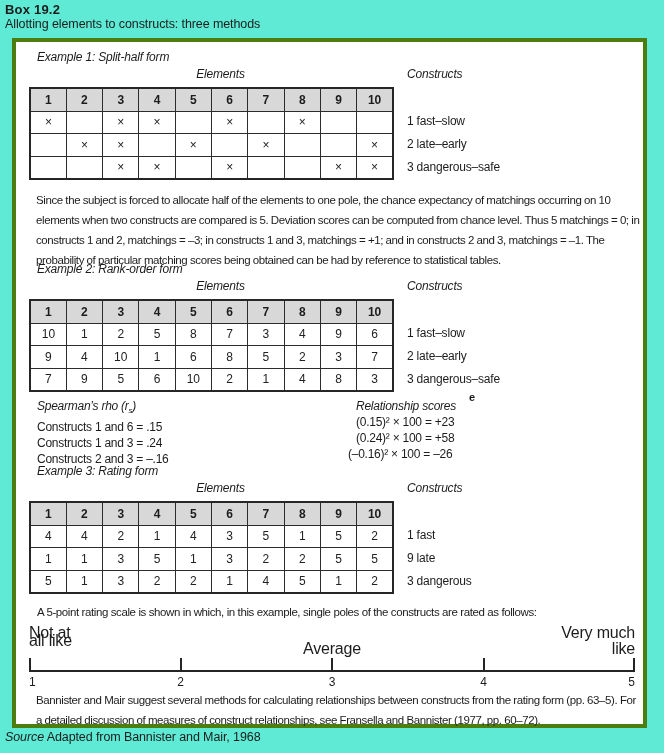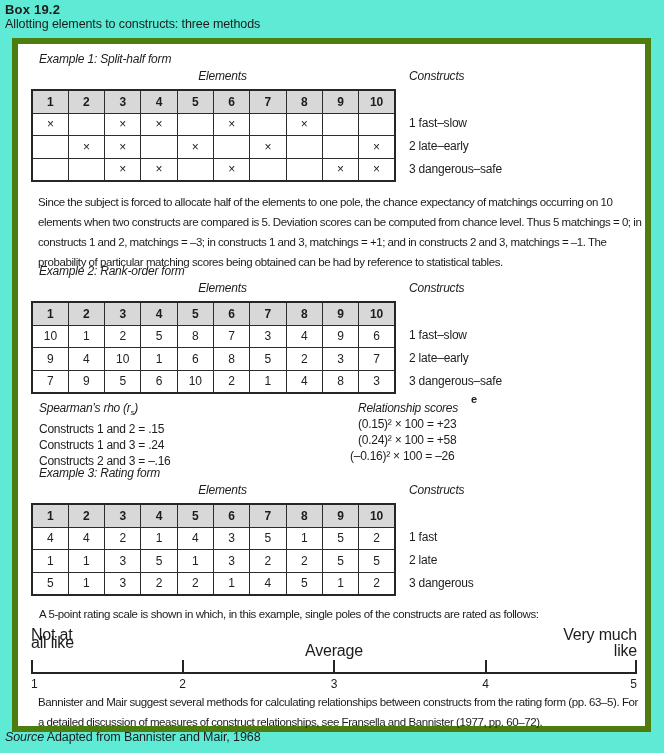--- a/index.html
+++ b/index.html
@@ -10,21 +10,21 @@
   }
   .page{position:absolute;inset:0;background:#5eead4;}
 
   
   .hdr-label{position:absolute;left:5px;top:2px;font-size:13px;font-weight:700;letter-spacing:.2px;}
   .hdr-title{position:absolute;left:5px;top:17px;font-size:12.5px;letter-spacing:-.1px;}
 
   
   .box{
     position:absolute;left:12px;top:38px;width:627px;height:682px;
-    border:6px solid #4d7c0f;background:#fff;
+    border:4px solid #4d7c0f;background:#fff;
   }
 
   
   .section{position:absolute;left:0;top:0;width:100%;}
   .sec-1{top:8px;}   .sec-2{top:220px;}   .sec-3{top:422px;}
   .ex-title{position:absolute;left:21px;top:0;font-size:12px;font-style:italic;letter-spacing:-.2px;white-space:nowrap;}
   .elements-label{position:absolute;left:22px;top:17px;width:365px;text-align:center;font-size:12px;font-style:italic;letter-spacing:-.2px;}
   .constructs-label{position:absolute;left:391px;top:17px;font-size:12px;font-style:italic;letter-spacing:-.2px;white-space:nowrap;}
 
   table.grid{
@@ -219,21 +219,21 @@
       </table>
       <div class="construct-labels">
           <div class="construct-label">1 fast–slow</div>
           <div class="construct-label">2 late–early</div>
           <div class="construct-label">3 dangerous–safe</div>
         </div>
     </div>
 
     <div class="spearman">
       <div class="sp-head"><span>Spearman’s rho (r</span><sub>s</sub><span>)</span></div>
-      <div class="sp-line">Constructs 1 and 2 = .15</div>
+      <div class="sp-line">Constructs 1 and 6 = .15</div>
       <div class="sp-line">Constructs 1 and 3 = .24</div>
       <div class="sp-line">Constructs 2 and 3 = –.16</div>
     </div>
     <div class="rel-block">
       <div class="rel-head">Relationship scores</div>
       <div class="rel-line">(0.15)² × 100 = +23</div>
       <div class="rel-line">(0.24)² × 100 = +58</div>
       <div class="rel-line">(–0.16)² × 100 = –26</div>
     </div>
     <div class="stray-mark">e</div>
@@ -291,21 +291,21 @@
               <td>1</td>
               <td>4</td>
               <td>5</td>
               <td>1</td>
               <td>2</td>
             </tr>
           </tbody>
       </table>
       <div class="construct-labels">
           <div class="construct-label">1 fast</div>
-          <div class="construct-label">2 late</div>
+          <div class="construct-label">9 late</div>
           <div class="construct-label">3 dangerous</div>
         </div>
     </div>
 
     <div class="rating-intro">A 5-point rating scale is shown in which, in this example, single poles of the constructs are rated as follows:</div>
     <div class="scale">
       <div class="lbl lbl-left-1">Not at</div>
       <div class="lbl lbl-left-2">all like</div>
       <div class="lbl lbl-center">Average</div>
       <div class="lbl lbl-right-1">Very much</div>

